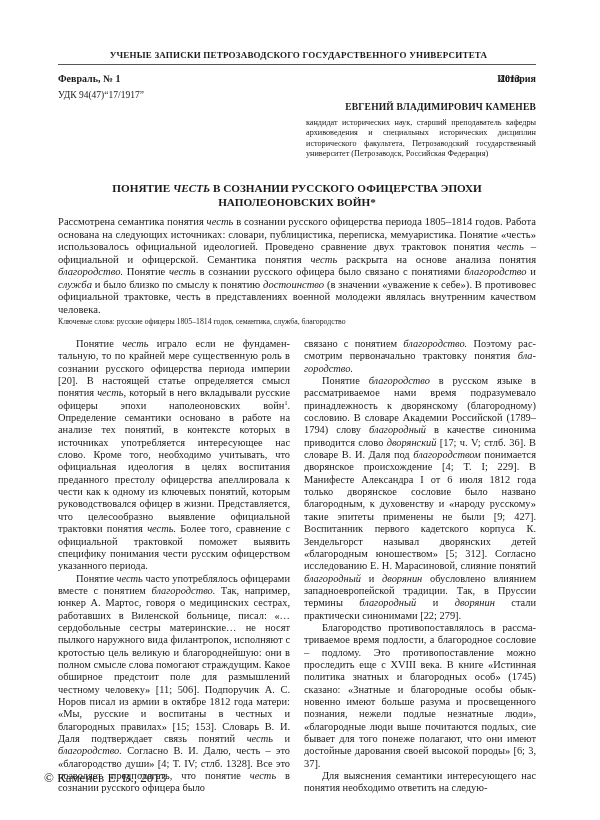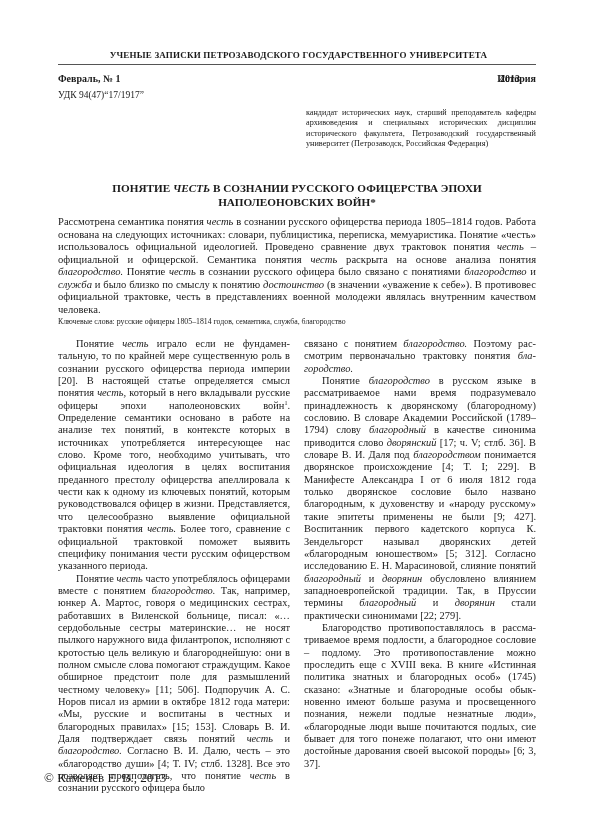--- a/index.html
+++ b/index.html
@@ -39,20 +39,21 @@
 <div class="journal">УЧЕНЫЕ ЗАПИСКИ ПЕТРОЗАВОДСКОГО ГОСУДАРСТВЕННОГО УНИВЕРСИТЕТА</div>
 <div class="rule"></div>
 <div class="meta-row">
   <span class="l">Февраль, № 1</span>
   <span class="c">История</span>
   <span class="r">2013</span>
 </div>
 <div class="udk">УДК 94(47)“17/1917”</div>
 
 <div class="author">
+  <div class="name">ЕВГЕНИЙ ВЛАДИМИРОВИЧ КАМЕНЕВ</div>
   <div class="bio">кандидат исторических наук, старший преподаватель кафедры архивоведения и специальных исторических дисциплин исторического факультета, Петрозаводский государственный университет (Петрозаводск, Российская Федерация)</div>
 </div>
 
 <div class="title">
   <span>ПОНЯТИЕ </span><i>ЧЕСТЬ</i><span> В СОЗНАНИИ РУССКОГО ОФИЦЕРСТВА ЭПОХИ</span><br>
   <span>НАПОЛЕОНОВСКИХ ВОЙН*</span>
 </div>
 
 <div class="abstract"><span>Рассмотрена семантика понятия </span><i>честь</i><span> в сознании русского офицерства периода 1805–1814 годов. Работа основана на следующих источниках: словари, публицистика, переписка, мемуаристика. Понятие «честь» использовалось официальной идеологией. Проведено сравнение двух трактовок понятия </span><i>честь</i><span> – официальной и офицерской. Семантика понятия </span><i>честь</i><span> раскрыта на основе анализа понятия </span><i>благородство.</i><span> Понятие </span><i>честь</i><span> в сознании русского офицера было связано с понятиями </span><i>благо­родство</i><span> и </span><i>служба</i><span> и было близко по смыслу к понятию </span><i>достоинство</i><span> (в значении «уважение к себе»). В противовес официальной трактовке, честь в представлениях военной молодежи являлась внутренним качеством человека.</span></div>
 
@@ -60,15 +61,16 @@
 
 <div class="col left">
   <p><span>Понятие </span><i>честь</i><span> играло если не фундамен­тальную, то по крайней мере существенную роль в сознании русского офицерства периода империи [20]. В настоящей статье определяется смысл понятия </span><i>честь,</i><span> который в него вклады­вали русские офицеры эпохи наполеоновских войн</span><sup>1</sup><span>. Определение семантики основано в рабо­те на анализе тех понятий, в контексте которых в источниках употребляется интересующее нас слово. Кроме того, необходимо учитывать, что официальная идеология в целях воспитания преданного престолу офицерства апеллировала к чести как к одному из ключевых понятий, ко­торым руководствовался офицер в жизни. Пред­ставляется, что целесообразно выявление офи­циальной трактовки понятия </span><i>честь.</i><span> Более того, сравнение с официальной трактовкой поможет выявить специфику понимания чести русским офицерством указанного периода.</span></p>
   <p><span>Понятие </span><i>честь</i><span> часто употреблялось офице­рами вместе с понятием </span><i>благородство.</i><span> Так, на­пример, юнкер А. Мартос, говоря о медицинских сестрах, работавших в Виленской больнице, пи­сал: «…сердобольные сестры материнские… не носят пылкого наружного вида филантропок, ис­полняют с кротостью цель великую и благород­нейшую: они в полном смысле слова помогают страждущим. Какое обширное предстоит поле для размышлений честному человеку» [11; 506]. Подпоручик А. С. Норов писал из армии в октя­бре 1812 года матери: «Мы, русские и воспитаны в честных и благородных правилах» [15; 153]. Словарь В. И. Даля подтверждает связь поня­тий </span><i>честь</i><span> и </span><i>благородство.</i><span> Согласно В. И. Далю, честь – это «благородство души» [4; T. IV; стлб. 1328]. Все это позволяет предполагать, что по­нятие </span><i>честь</i><span> в сознании русского офицера было</span></p>
 </div>
 
 <div class="col right">
   <p class="noindent"><span>связано с понятием </span><i>благородство.</i><span> Поэтому рас­смотрим первоначально трактовку понятия </span><i>бла­городство.</i></p>
   <p><span>Понятие </span><i>благородство</i><span> в русском языке в рассматриваемое нами время подразумевало принадлежность к дворянскому (благородно­му) сословию. В словаре Академии Российской (1789–1794) слову </span><i>благородный</i><span> в качестве си­нонима приводится слово </span><i>дворянский</i><span> [17; ч. V; стлб. 36]. В словаре В. И. Даля под </span><i>благород­ством</i><span> понимается дворянское происхождение [4; T. I; 229]. В Манифесте Александра I от 6 июля 1812 года только дворянское сословие было на­звано благородным, к духовенству и «народу русскому» такие эпитеты применены не были [9; 427]. Воспитанник первого кадетского кор­пуса К. Зендельгорст называл дворянских детей «благородным юношеством» [5; 312]. Согласно исследованию Е. Н. Марасиновой, слияние по­нятий </span><i>благородный</i><span> и </span><i>дворянин</i><span> обусловлено влиянием западноевропейской традиции. Так, в Пруссии термины </span><i>благородный</i><span> и </span><i>дворянин</i><span> ста­ли практически синонимами [22; 279].</span></p>
   <p>Благородство противопоставлялось в рассма­триваемое время подлости, а благородное сосло­вие – подлому. Это противопоставление можно проследить еще с XVIII века. В книге «Истинная политика знатных и благородных особ» (1745) сказано: «Знатные и благородные особы обык­новенно имеют больше разума и просвещенно­го познания, нежели подлые незнатные люди», «благородные люди выше почитаются подлых, сие бывает для того понеже полагают, что они имеют достойные дарования своей высокой по­роды» [6; 3, 37].</p>
+  <p>Для выяснения семантики интересующего нас понятия необходимо ответить на следую-</p>
 </div>
 
 <div class="copyright">© Каменев Е. В., 2013</div>
 
 </body></html>

